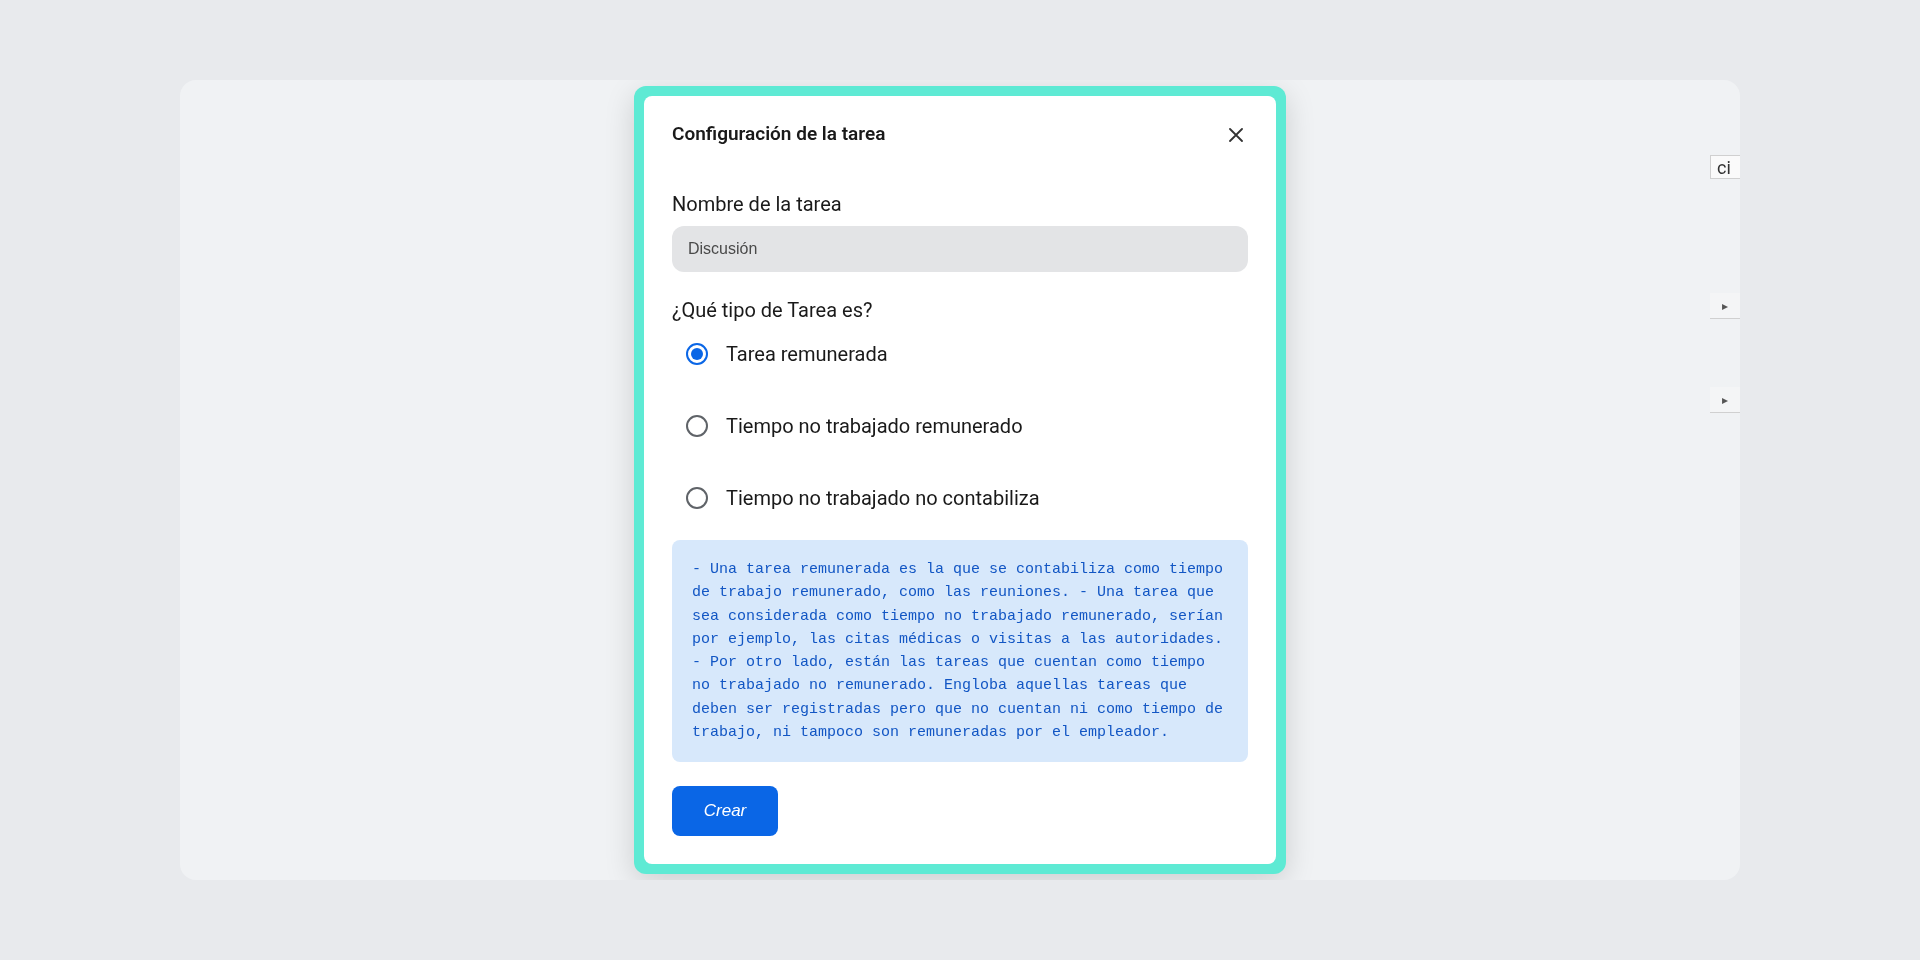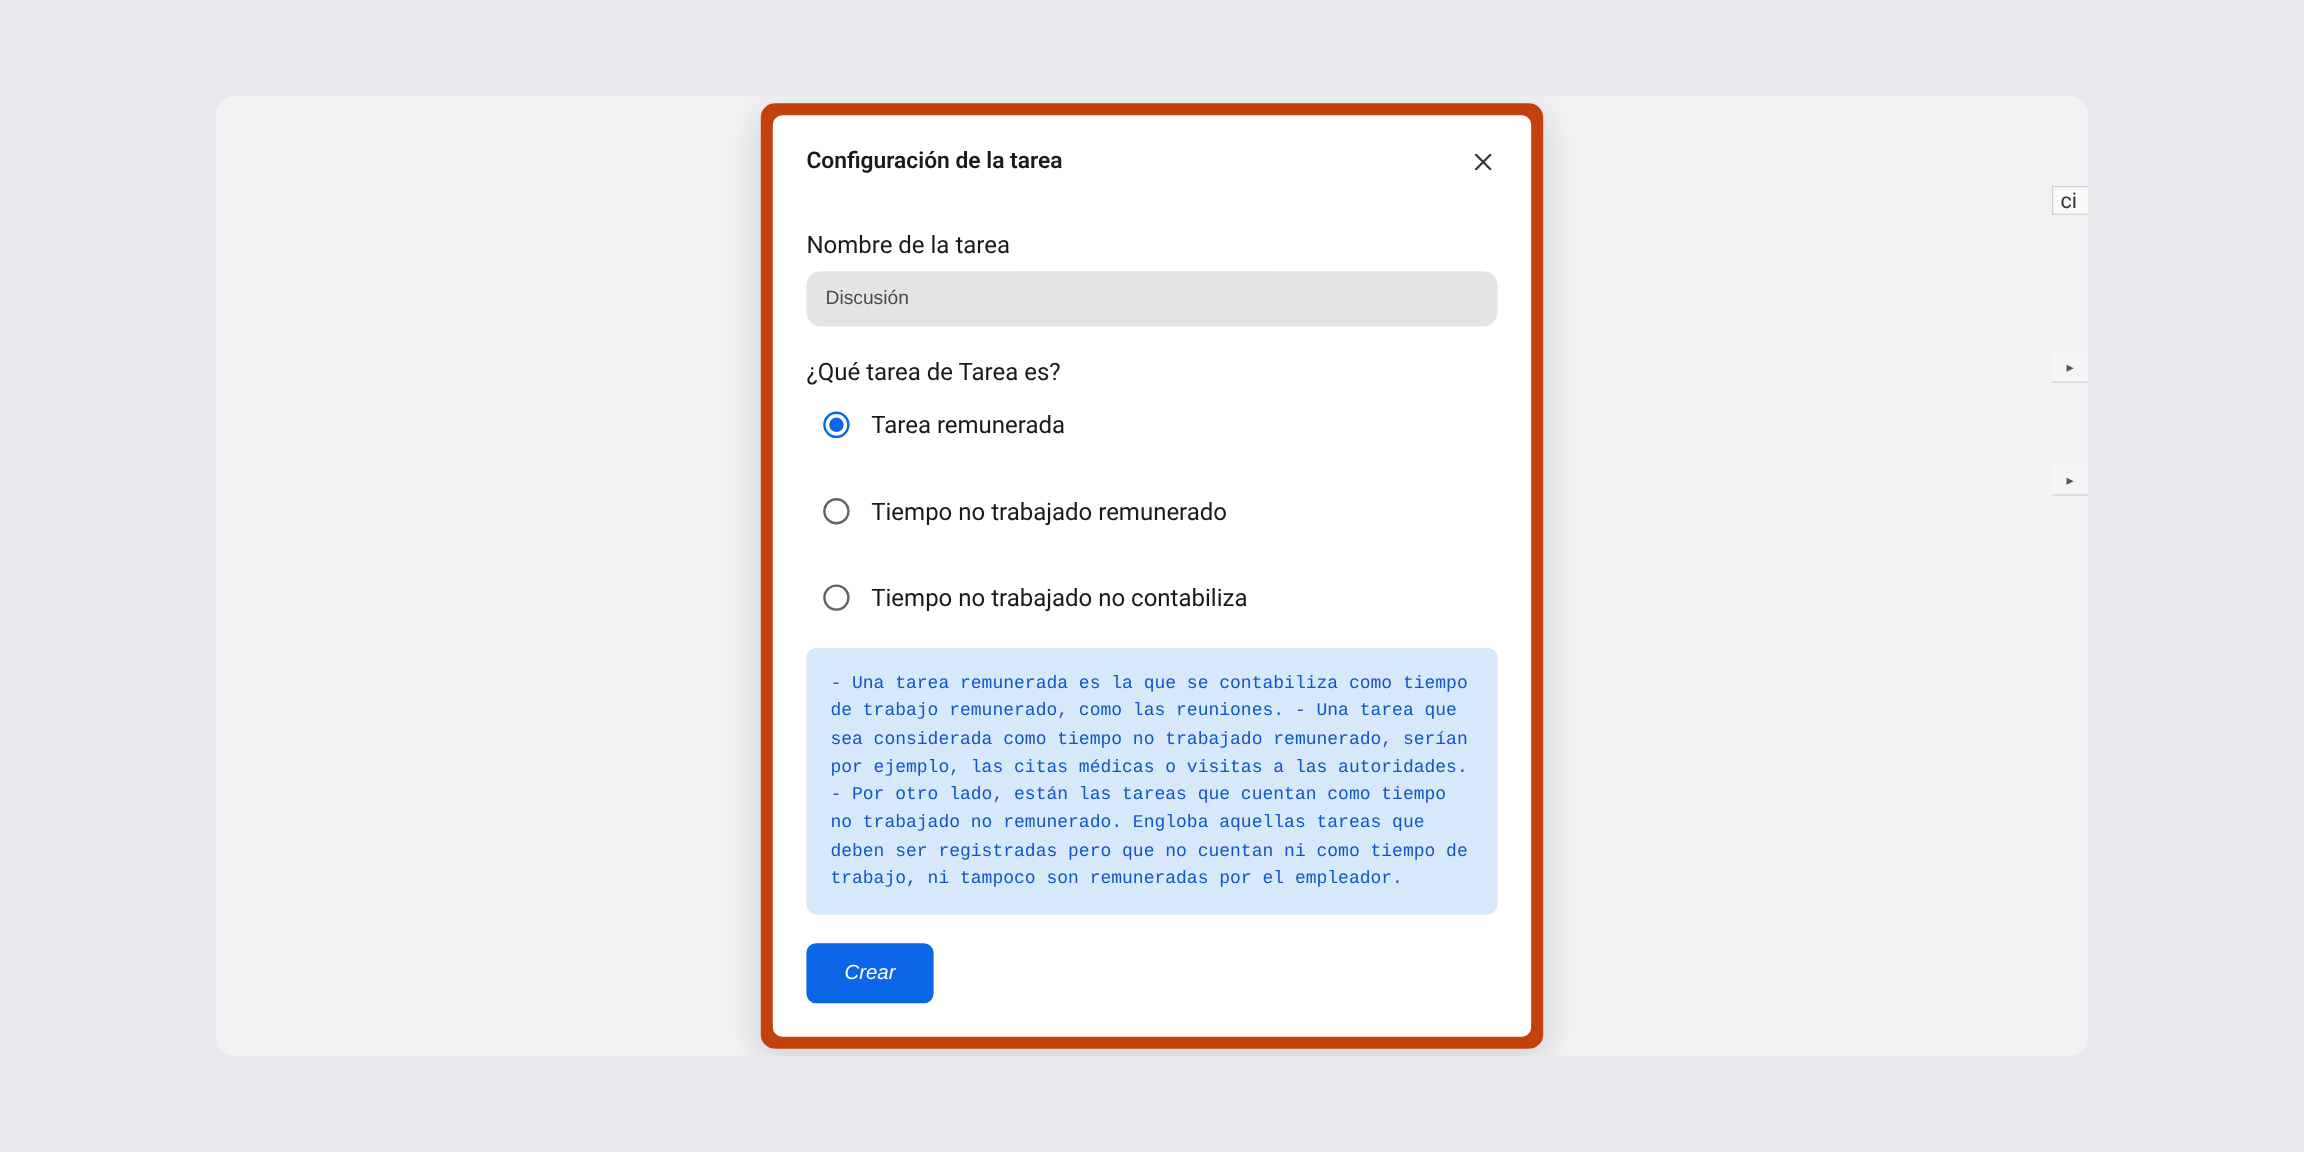--- a/index.html
+++ b/index.html
@@ -53,21 +53,21 @@
       display: flex;
       align-items: center;
       justify-content: center;
       font-size: 12px;
       color: #555;
       overflow: hidden;
     }
     .bg-arrow-1 { top: 213px; }
     .bg-arrow-2 { top: 307px; }
     .modal-wrap {
-      background: #c2410c;
+      background: #5eead4;
       border-radius: 12px;
       padding: 10px;
       box-shadow: 0 8px 30px rgba(0,0,0,0.15);
     }
     .modal {
       background: #fff;
       width: 632px;
       border-radius: 8px;
       padding: 26px 28px 28px 28px;
     }
@@ -184,21 +184,21 @@
             <svg width="14" height="14" viewBox="0 0 14 14">
                 <path d="M1 1 L13 13 M13 1 L1 13" stroke="#333" stroke-width="1.8" stroke-linecap="round"></path>
               </svg>
           </span>
         </button>
       </div>
 
       <div class="field-label">Nombre de la tarea</div>
       <input class="text-input" type="text" value="Discusión" style="">
 
-      <div class="field-label">¿Qué tarea de Tarea es?</div>
+      <div class="field-label">¿Qué tipo de Tarea es?</div>
 
       <div class="radio-group">
         <div class="radio-item">
           <div class="radio-circle selected">
             <div class="radio-dot"></div>
           </div>
           <span class="radio-label">Tarea remunerada</span>
         </div>
         <div style="height:28px"></div>
         <div class="radio-item">

